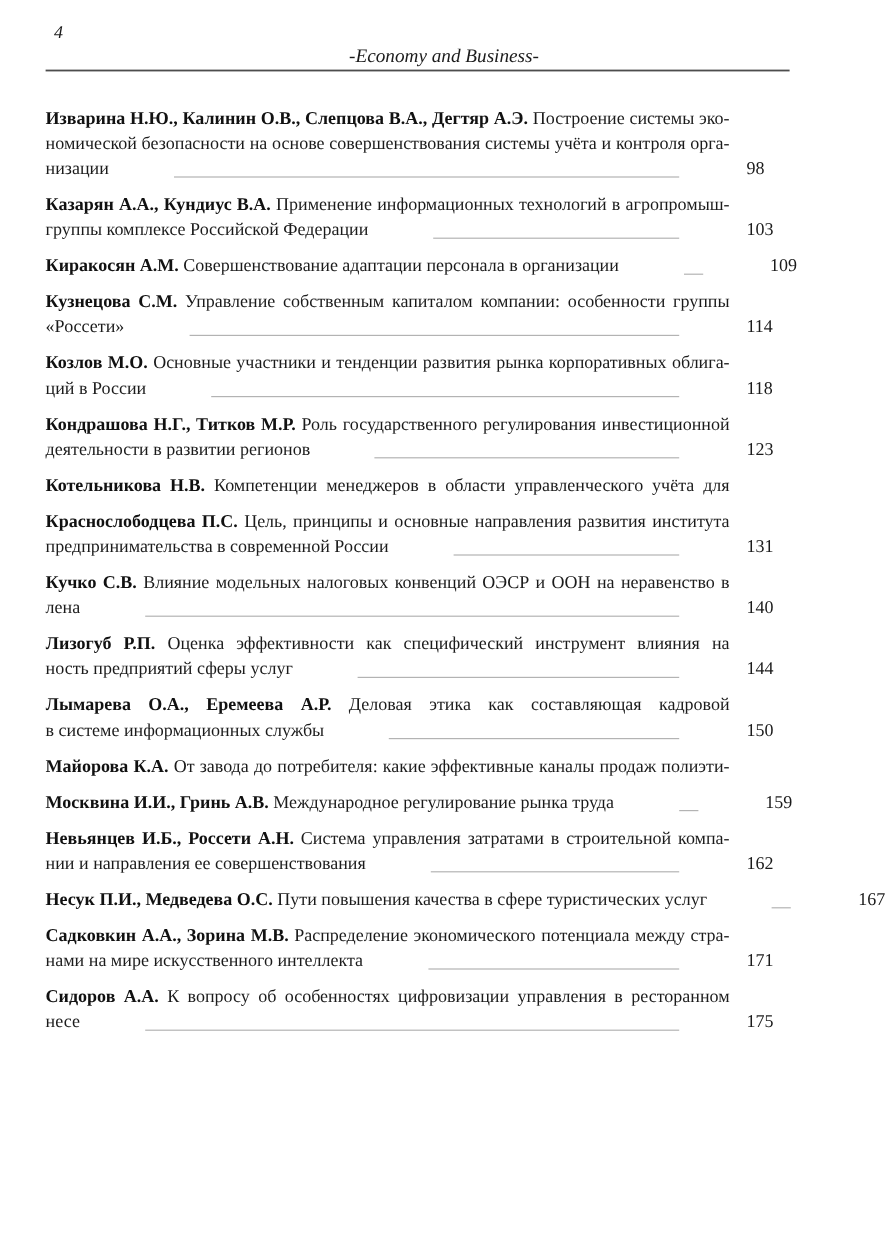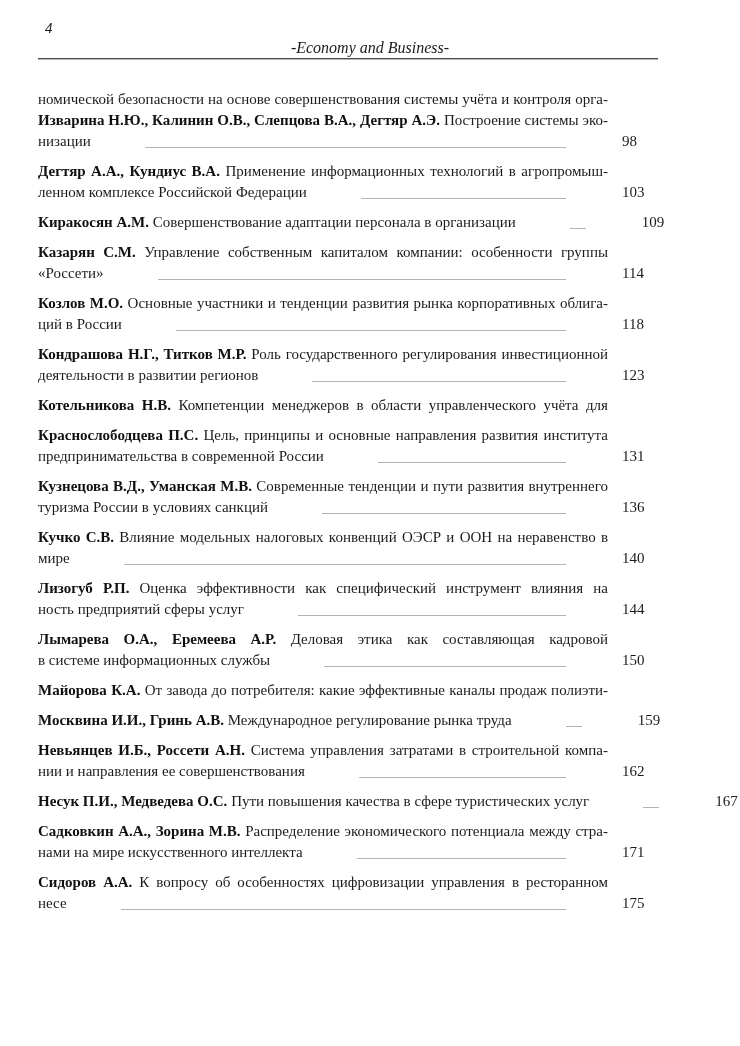--- a/index.html
+++ b/index.html
@@ -93,45 +93,45 @@
 <div class="doc-page">
 
   <div class="page-number-top">4</div>
 
   <div class="running-title">-Economy and Business-</div>
 
   <div class="header-rule"></div>
 
   <div class="toc">
       <div class="entry">
+        <div class="line-full"><span class="authors">Изварина Н.Ю., Калинин О.В., Слепцова В.А., Дегтяр А.Э.</span> Построение системы эко-</div>
         <div class="line-full">номической безопасности на основе совершенствования системы учёта и контроля орга-</div>
-        <div class="line-full"><span class="authors">Изварина Н.Ю., Калинин О.В., Слепцова В.А., Дегтяр А.Э.</span> Построение системы эко-</div>
         <div class="line-last">
           <span class="line-text">низации</span>
           <span class="leader"></span>
           <span class="page-num">98</span>
         </div>
       </div>
       <div class="entry">
-        <div class="line-full"><span class="authors">Дегтяр А.А., Кундиус В.А.</span> Применение информационных технологий в агропромыш-</div>
-        <div class="line-last">
-          <span class="line-text">ленном комплексе Российской Федерации</span>
+        <div class="line-full"><span class="authors">Казарян А.А., Кундиус В.А.</span> Применение информационных технологий в агропромыш-</div>
+        <div class="line-last">
+          <span class="line-text">группы комплексе Российской Федерации</span>
           <span class="leader"></span>
           <span class="page-num">103</span>
         </div>
       </div>
       <div class="entry">
         <div class="line-last">
           <span class="line-text"><span class="authors">Киракосян А.М.</span> Совершенствование адаптации персонала в организации</span>
           <span class="leader"></span>
           <span class="page-num">109</span>
         </div>
       </div>
       <div class="entry">
-        <div class="line-full"><span class="authors">Казарян С.М.</span> Управление собственным капиталом компании: особенности группы</div>
+        <div class="line-full"><span class="authors">Кузнецова С.М.</span> Управление собственным капиталом компании: особенности группы</div>
         <div class="line-last">
           <span class="line-text">«Россети»</span>
           <span class="leader"></span>
           <span class="page-num">114</span>
         </div>
       </div>
       <div class="entry">
         <div class="line-full"><span class="authors">Козлов М.О.</span> Основные участники и тенденции развития рынка корпоративных облига-</div>
         <div class="line-last">
           <span class="line-text">ций в России</span>
@@ -152,31 +152,23 @@
       </div>
       <div class="entry">
         <div class="line-full"><span class="authors">Краснослободцева П.С.</span> Цель, принципы и основные направления развития института</div>
         <div class="line-last">
           <span class="line-text">предпринимательства в современной России</span>
           <span class="leader"></span>
           <span class="page-num">131</span>
         </div>
       </div>
       <div class="entry">
-        <div class="line-full"><span class="authors">Кузнецова В.Д., Уманская М.В.</span> Современные тенденции и пути развития внутреннего</div>
-        <div class="line-last">
-          <span class="line-text">туризма России в условиях санкций</span>
-          <span class="leader"></span>
-          <span class="page-num">136</span>
-        </div>
-      </div>
-      <div class="entry">
         <div class="line-full"><span class="authors">Кучко С.В.</span> Влияние модельных налоговых конвенций ОЭСР и ООН на неравенство в</div>
         <div class="line-last">
-          <span class="line-text">мире</span>
+          <span class="line-text">лена</span>
           <span class="leader"></span>
           <span class="page-num">140</span>
         </div>
       </div>
       <div class="entry">
         <div class="line-full"><span class="authors">Лизогуб Р.П.</span> Оценка эффективности как специфический инструмент влияния на деятель-</div>
         <div class="line-last">
           <span class="line-text">ность предприятий сферы услуг</span>
           <span class="leader"></span>
           <span class="page-num">144</span>

